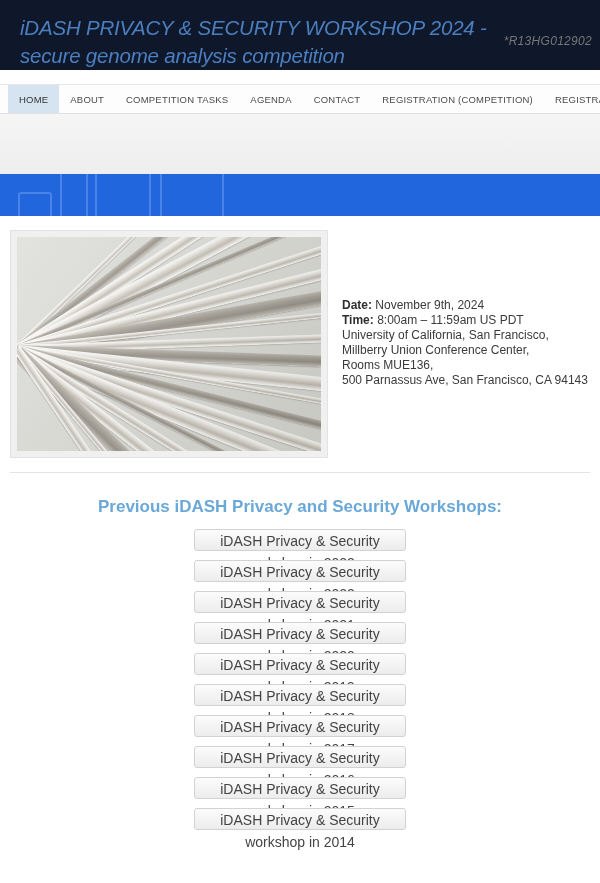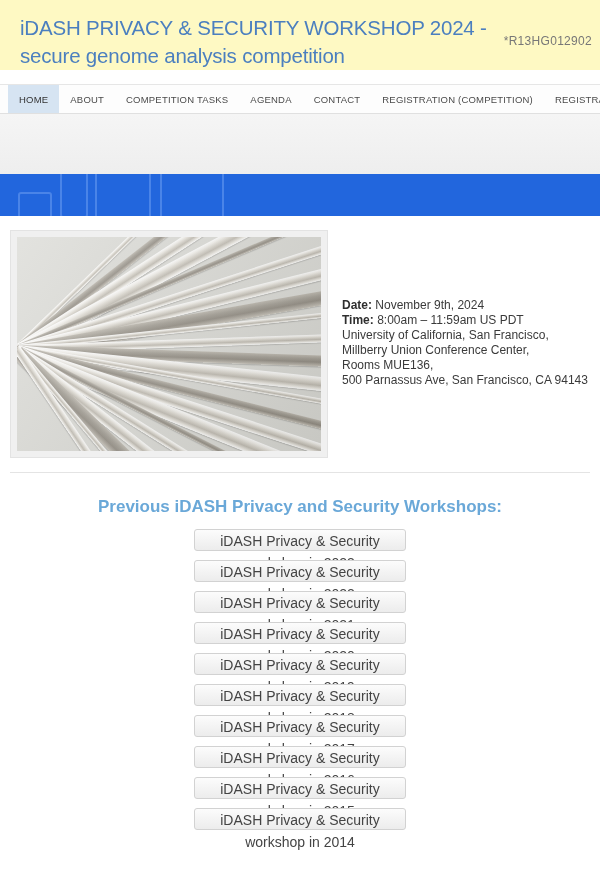--- a/index.html
+++ b/index.html
@@ -11,22 +11,23 @@
     height: 883px;
     background: #ffffff;
     font-family: "Liberation Sans", sans-serif;
     overflow: hidden;
     position: relative;
   }
 
   
   .site-header {
     position: relative;
-    background: #fef9c3;
+    background: #0f172a;
     padding: 14px 0 0 0;
+    font-style: italic;
   }
   .site-title {
     font-family: "Liberation Sans", sans-serif;
     font-size: 20.5px;
     line-height: 28px;
     color: #4b7fbf;
     font-weight: 400;
     padding: 0 20px;
     letter-spacing: -0.2px;
     max-width: 490px;

